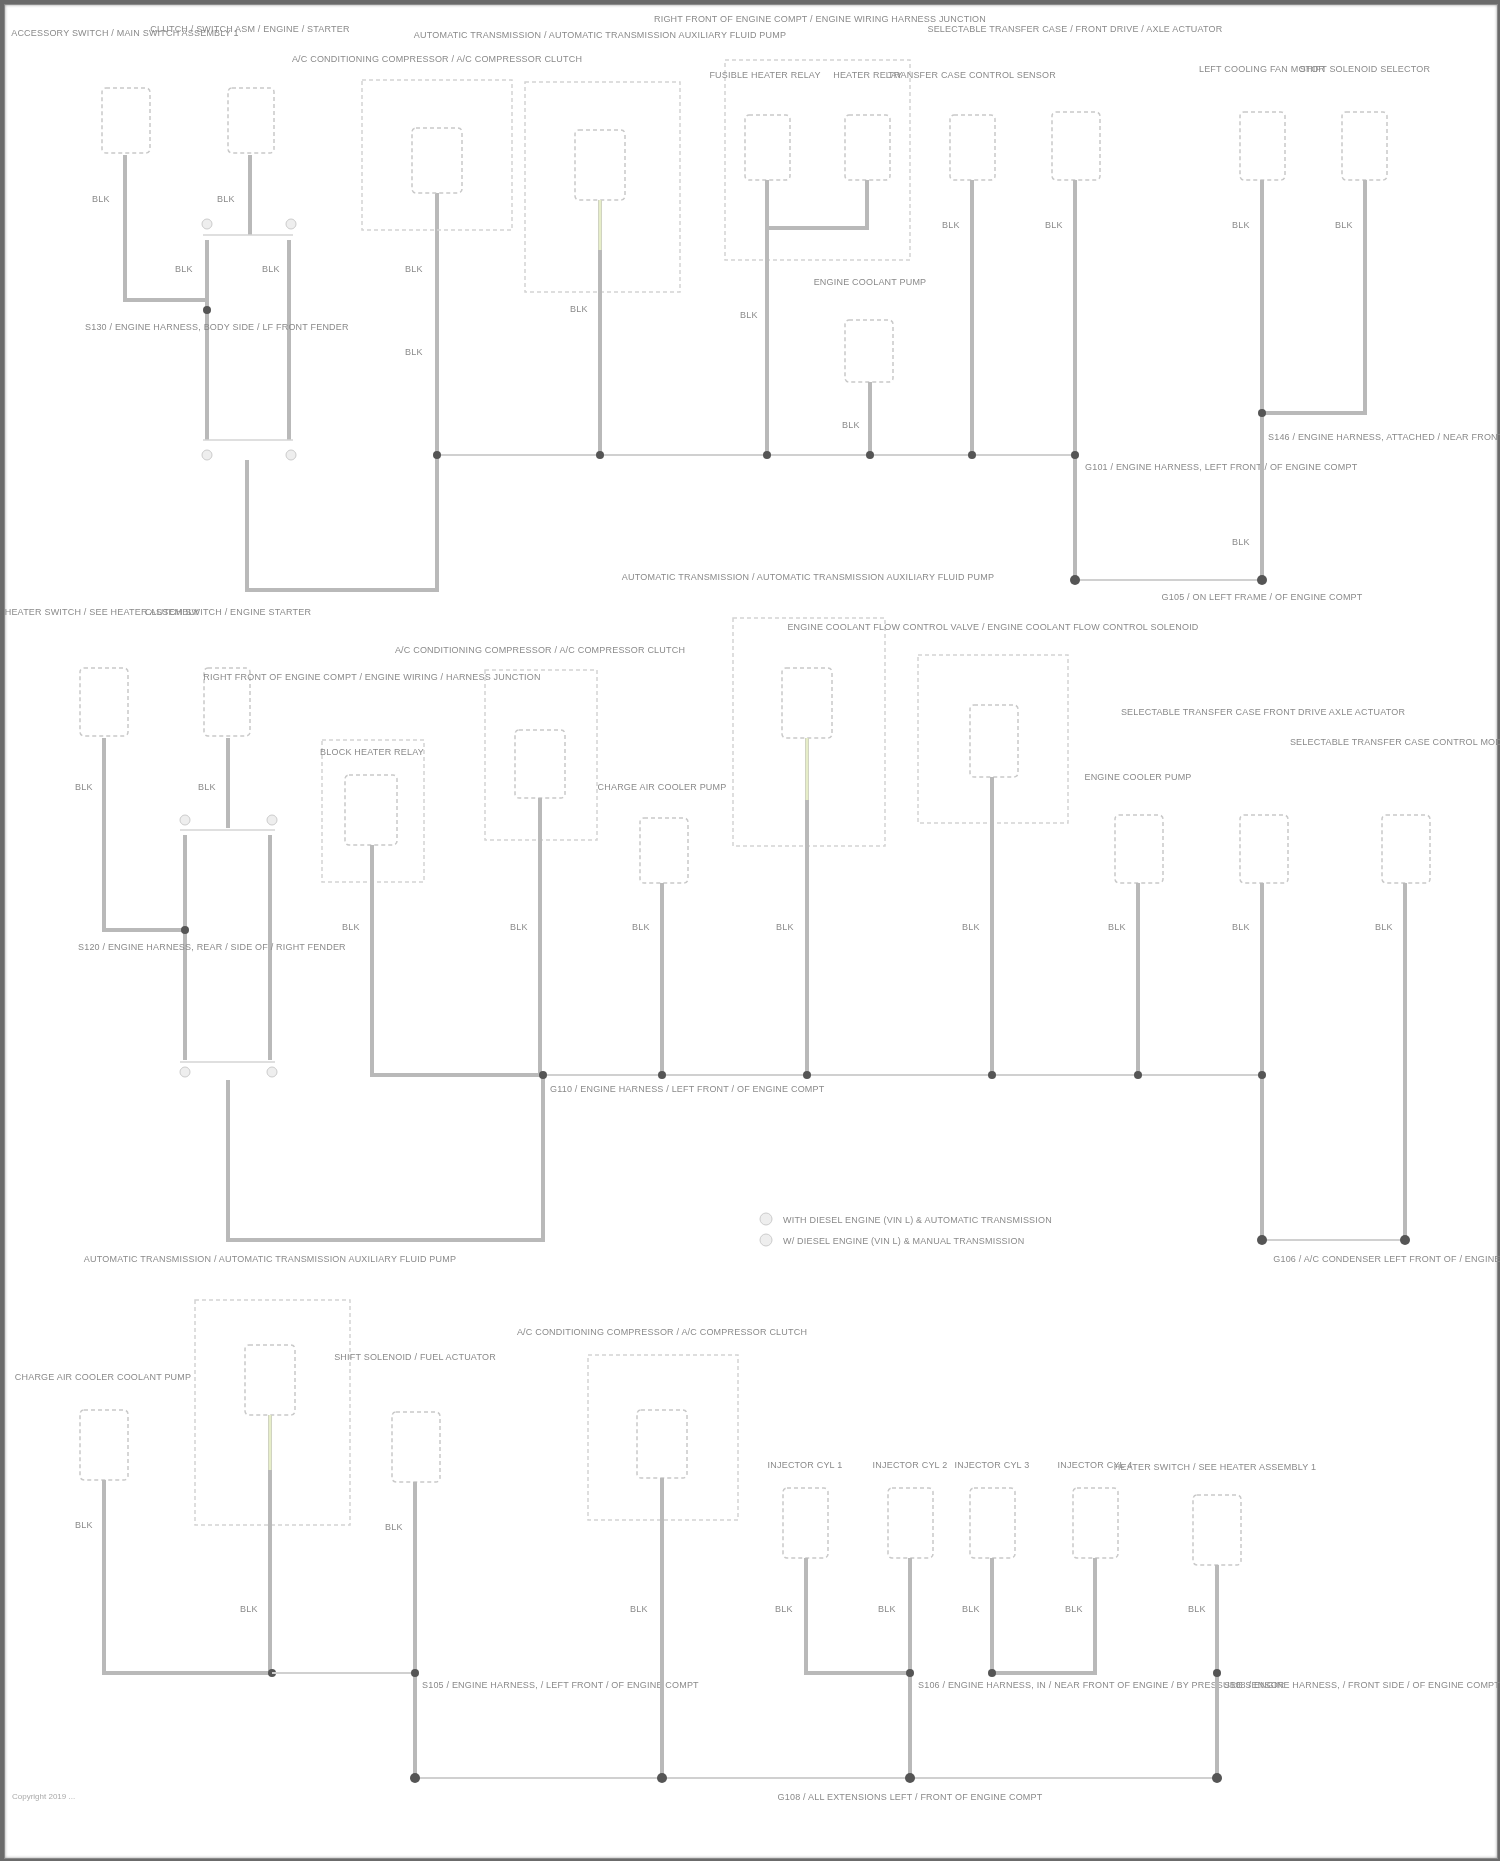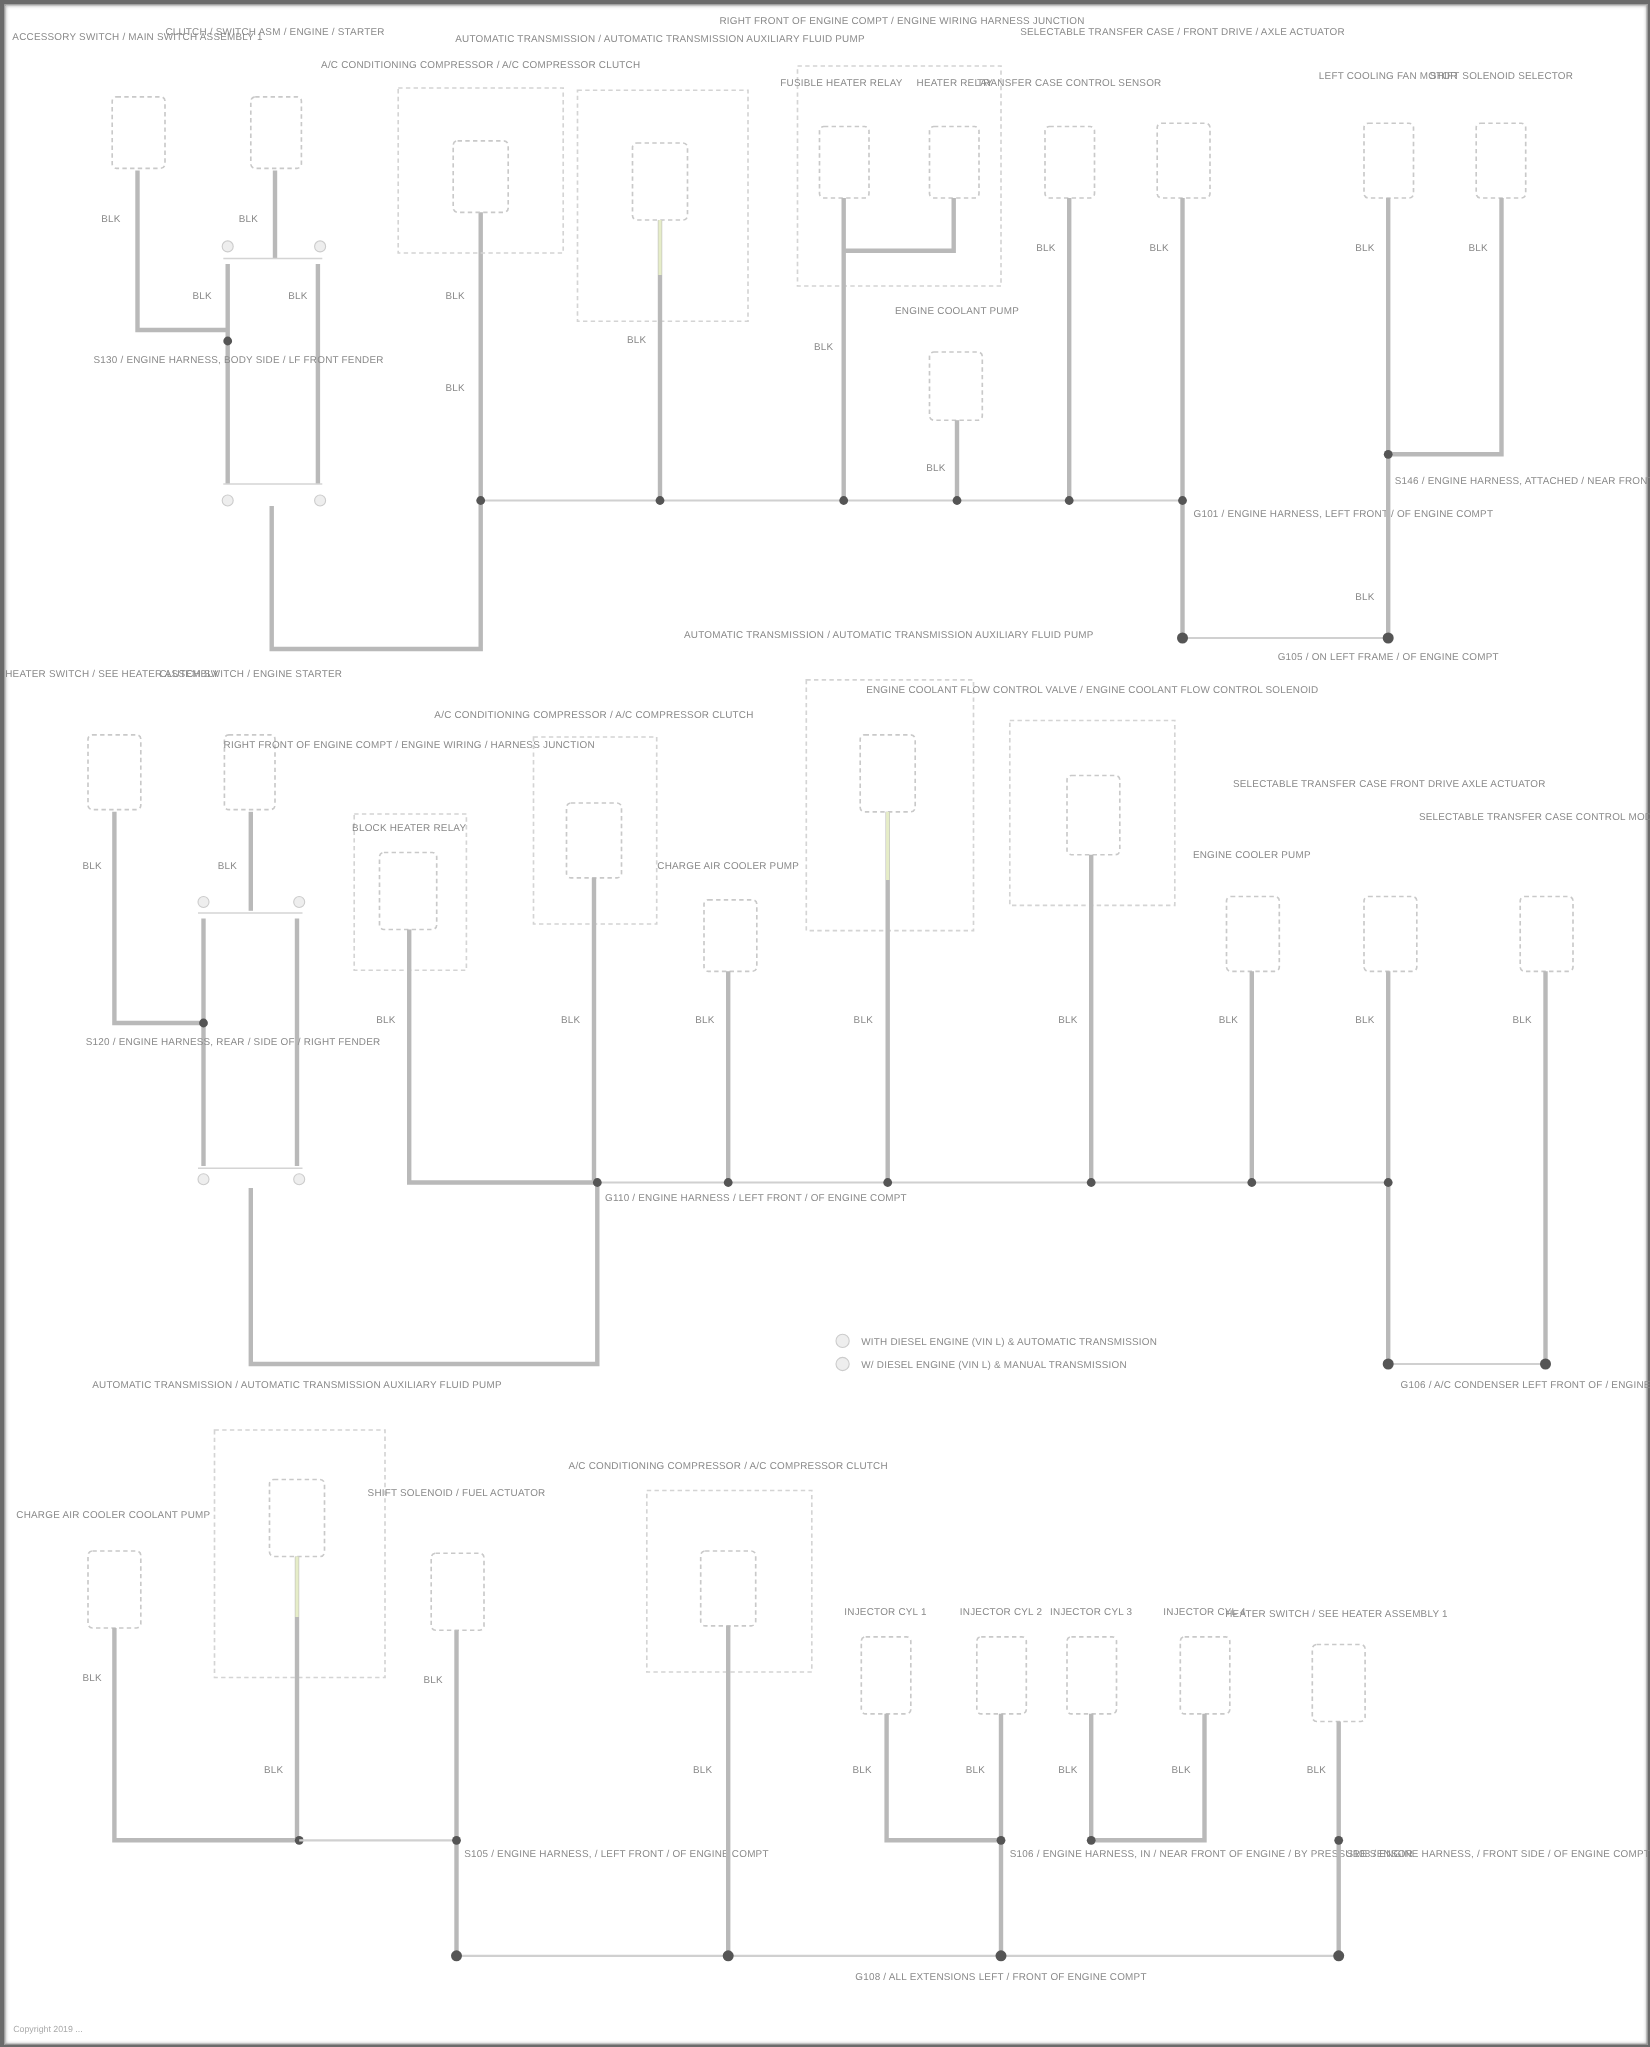--- a/index.html
+++ b/index.html
@@ -7,21 +7,21 @@
   #frame{position:absolute;left:4px;top:4px;width:1492px;height:1853px;background:#fff;border:1px solid #8a8a8a;box-shadow:inset 0 0 3px #999;}
   svg{position:absolute;left:0;top:0;}
   .lbl{font-family:"Liberation Sans",sans-serif;font-size:9px;fill:#8a8a8a;letter-spacing:0.2px;}
   .lblc{text-anchor:middle;}
   .wire{stroke:#b9b9b9;stroke-width:4;fill:none;}
   .wire-thin{stroke:#d0d0d0;stroke-width:2;fill:none;}
   .box{fill:#fff;stroke:#c9c9c9;stroke-width:1.5;stroke-dasharray:4 3;}
   .frm{fill:none;stroke:#d4d4d4;stroke-width:1.5;stroke-dasharray:4 3;}
   .frm-solid{fill:none;stroke:#d4d4d4;stroke-width:1.5;}
   .node{fill:#555;}
-  .footer{position:absolute;left:12px;top:1840px;font-size:8px;color:#aaa;}
+  .footer{position:absolute;left:12px;top:1792px;font-size:8px;color:#aaa;}
 </style>
 </head>
 <body>
 
 <div id="frame"></div>
 
 <svg width="1500" height="1861" viewBox="0 0 1500 1861">
 
   <g>
     <text class="lbl lblc" x="125" y="36">ACCESSORY SWITCH / MAIN SWITCH ASSEMBLY 1</text>

